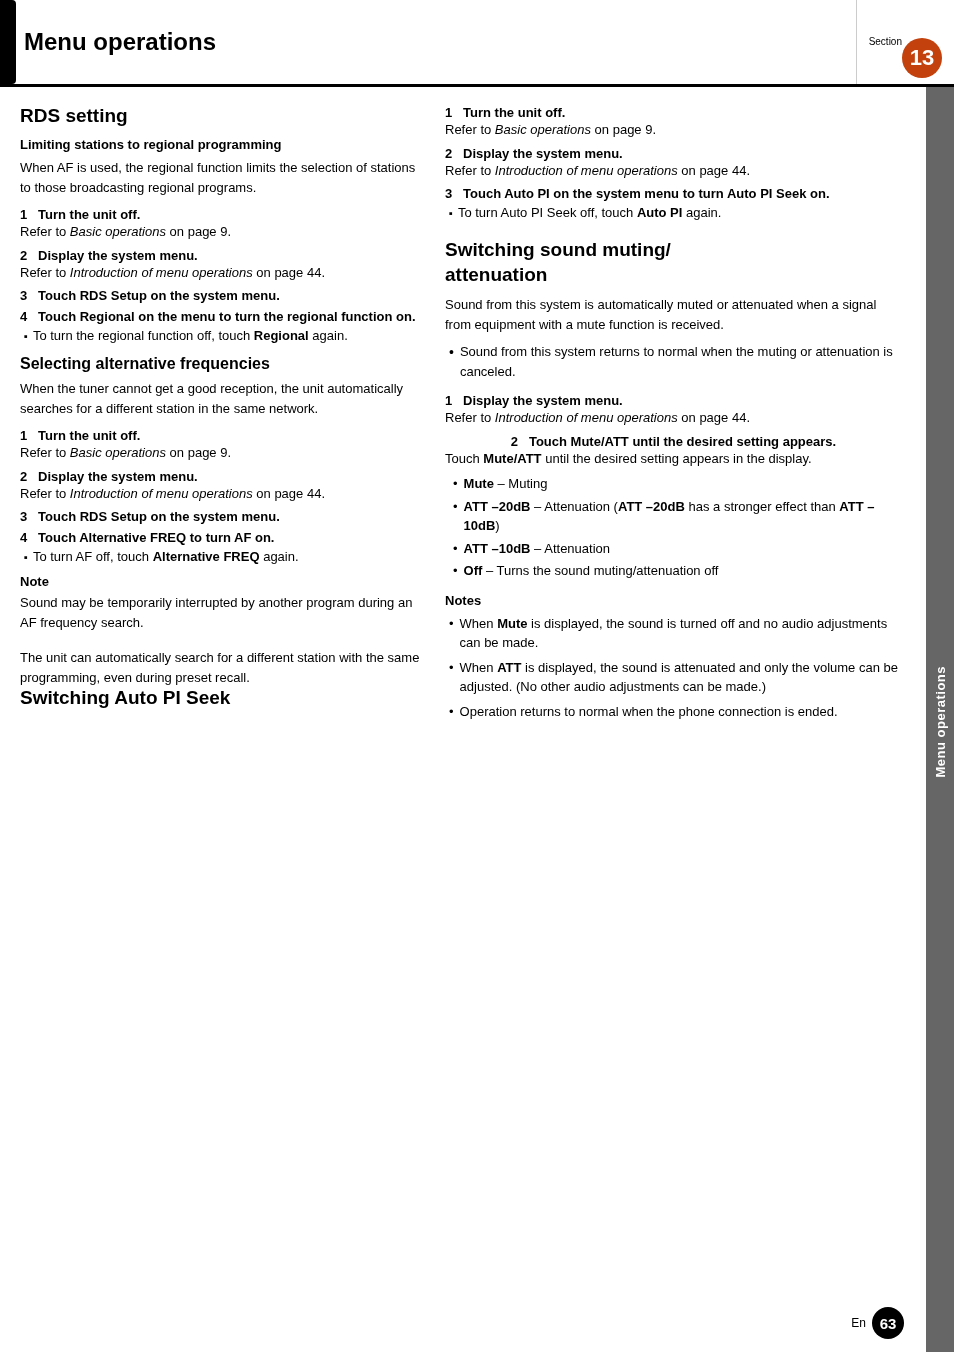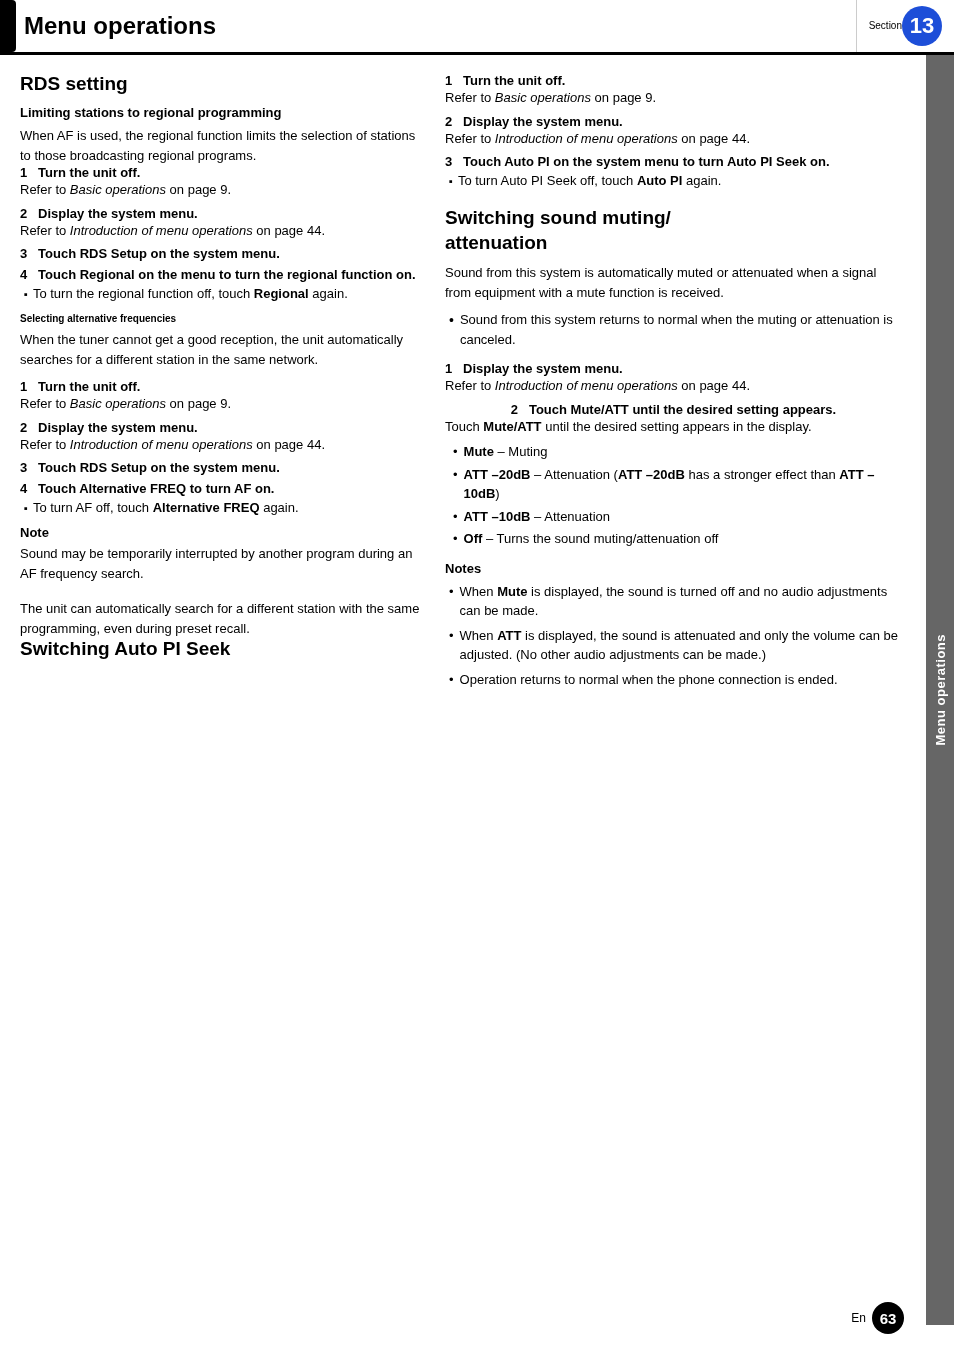--- a/index.html
+++ b/index.html
@@ -19,34 +19,34 @@
 </head>
 <body>
 
 <div style="display:flex; align-items:stretch; border-bottom:3px solid #000; background:#fff;">
   <div style="width:16px; background:#000; border-radius:0 4px 4px 0; margin-right:8px;"></div>
   <div style="flex:1; display:flex; align-items:center; padding: 8px 0;">
     <span style="font-size:24px; font-weight:bold; color:#000;">Menu operations</span>
   </div>
   <div style="display:flex; flex-direction:row; align-items:center; justify-content:flex-end; padding:6px 12px 6px 12px; border-left:1px solid #ccc;">
     <span style="font-size:10px; color:#000; margin-bottom:2px;">Section</span>
-    <div style="background:#1d4ed8; color:#fff; border-radius:50%; width:40px; height:40px; display:flex; align-items:center; justify-content:center; font-size:22px; font-weight:bold;">13</div>
+    <div style="background:#c2410c; color:#fff; border-radius:50%; width:40px; height:40px; display:flex; align-items:center; justify-content:center; font-size:22px; font-weight:bold;margin-top:32px;">13</div>
   </div>
 </div>
 
 <div style="display:flex; min-height:1270px;">
 
   <div style="flex:1; display:flex; gap:20px; padding:18px 24px 40px 20px;">
 
     <div style="flex:0 0 405px; max-width:405px;">
 
       <div style="font-size:19px; font-weight:bold; margin-bottom:10px;">RDS setting</div>
 
       <div style="font-size:13px; font-weight:bold; margin-bottom:6px;">Limiting stations to regional programming</div>
-      <div style="font-size:13px; line-height:1.5; margin-bottom:0;">When AF is used, the regional function limits the selection of stations to those broadcasting regional programs.</div>
+      <div style="font-size:13px; line-height:1.5; margin-bottom:10px;">When AF is used, the regional function limits the selection of stations to those broadcasting regional programs.</div>
 
       <div style="margin-bottom:6px;">
         <div style="font-weight:bold; font-size:13px;">1&nbsp;&nbsp;&nbsp;Turn the unit off.</div>
         <div style="font-size:13px; line-height:1.5;">Refer to <em>Basic operations</em> on page 9.</div>
       </div>
 
       <div style="margin-bottom:6px;">
         <div style="font-weight:bold; font-size:13px;">2&nbsp;&nbsp;&nbsp;Display the system menu.</div>
         <div style="font-size:13px; line-height:1.5;">Refer to <em>Introduction of menu operations</em> on page 44.</div>
       </div>
@@ -56,21 +56,21 @@
       </div>
 
       <div style="margin-bottom:4px;">
         <div style="font-weight:bold; font-size:13px;">4&nbsp;&nbsp;&nbsp;Touch Regional on the menu to turn the regional function on.</div>
       </div>
       <div style="display:flex; align-items:flex-start; gap:5px; font-size:13px; margin-bottom:12px; padding-left:4px;">
         <span style="font-size:11px; margin-top:2px;">▪</span>
         <span>To turn the regional function off, touch <strong>Regional</strong> again.</span>
       </div>
 
-      <div style="font-size:10px; font-weight:bold; margin-bottom:6px; margin-top:4px;">Selecting alternative frequencies</div>
+      <div style="font-size:16px; font-weight:bold; margin-bottom:6px; margin-top:4px;">Selecting alternative frequencies</div>
       <div style="font-size:13px; line-height:1.5; margin-bottom:10px;">When the tuner cannot get a good reception, the unit automatically searches for a different station in the same network.</div>
 
       <div style="margin-bottom:6px;">
         <div style="font-weight:bold; font-size:13px;">1&nbsp;&nbsp;&nbsp;Turn the unit off.</div>
         <div style="font-size:13px; line-height:1.5;">Refer to <em>Basic operations</em> on page 9.</div>
       </div>
 
       <div style="margin-bottom:6px;">
         <div style="font-weight:bold; font-size:13px;">2&nbsp;&nbsp;&nbsp;Display the system menu.</div>
         <div style="font-size:13px; line-height:1.5;">Refer to <em>Introduction of menu operations</em> on page 44.</div>

